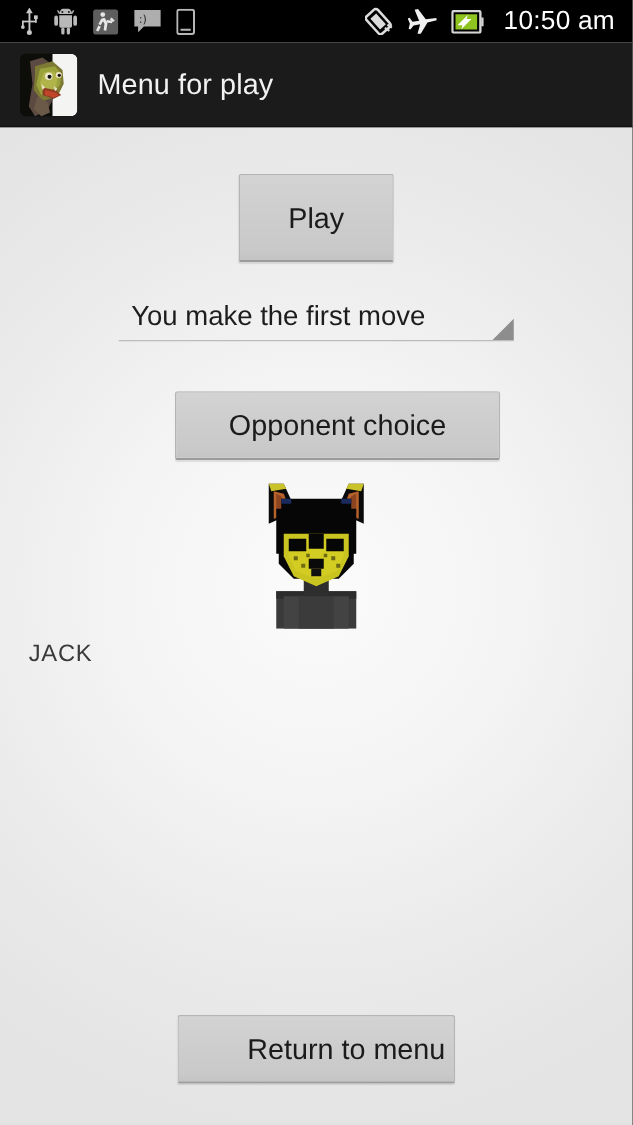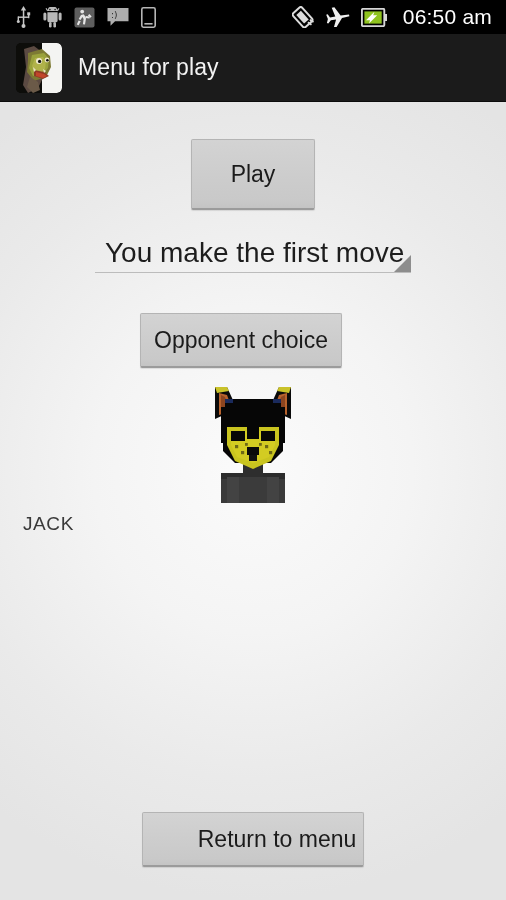--- a/index.html
+++ b/index.html
@@ -79,37 +79,37 @@
     color:#1b1b1b;
     font-size:23px;
     font-family:"Liberation Sans", sans-serif;
     display:flex; align-items:center; justify-content:center;
     box-shadow:0 1px 1px rgba(0,0,0,0.10);
     cursor:pointer;
     user-select:none;
   }
 
   #play-button  { left:191px; top:37px;  width:124px; height:71px; }
-  #opponent-choice-button { left:140px; top:211px; width:202px; height:55px; }
+  #opponent-choice-button { left:140px; top:211px; width:260px; height:55px; }
   #return-button { left:142px; top:710px; width:222px; height:55px;padding-left:48px; }
 
   
   #first-move-spinner {
     position:absolute;
     left:95px; top:132px;
     width:316px; height:44px;
     cursor:pointer;
   }
   #spinner-label {
     position:absolute;
     left:10px; top:0;
     height:38px;
     display:flex; align-items:center;
     color:#1d1d1d;
-    font-size:28px;
+    font-size:22px;
     white-space:nowrap;
   }
   #spinner-underline {
     position:absolute;
     left:0; bottom:5px;
     width:316px; height:1px;
     background:#bcbcbc;
   }
   #spinner-arrow {
     position:absolute;
@@ -214,21 +214,21 @@
         <path d="M23 8.4 L14.6 9.4 L8.4 1.2 L5.7 1.8 L9.3 10.5 L4.0 11.4 L1.7 8.2 L0.2 8.7 L1.9 13.0 L0.9 17.0 L2.3 17.5 L4.9 14.3 L10.1 13.4 L8.0 21.0 L10.6 21.0 L16.0 11.9 L23.4 10.2 Z" fill="#f0f0f0"></path>
       </svg>
 
       <svg class="sbicon" width="26" height="19" viewBox="0 0 26 19">
         <rect x="0.9" y="0.9" width="22.4" height="17.2" rx="1" fill="none" stroke="#d6d6d6" stroke-width="1.9"></rect>
         <rect x="24.0" y="6.0" width="2.0" height="7.0" fill="#d6d6d6"></rect>
         <rect x="3.4" y="3.4" width="17.3" height="12.2" fill="#8fc31f"></rect>
         <path d="M13.4 3.8 l-8.4 8.4 h4.0 l-1.0 3.2 8.2 -8.2 h-4.0 z" fill="#ffffff"></path>
       </svg>
 
-      <span id="clock">06:50 am</span>
+      <span id="clock">10:50 am</span>
     </div>
   </div>
 
   <div id="action-bar">
     <div id="app-icon-wrap">
       <svg id="app-icon" viewBox="0 0 46 50">
         <defs>
           <clipPath id="iconClip">
               <rect x="0" y="0" width="46" height="50" rx="5"></rect>
             </clipPath>

